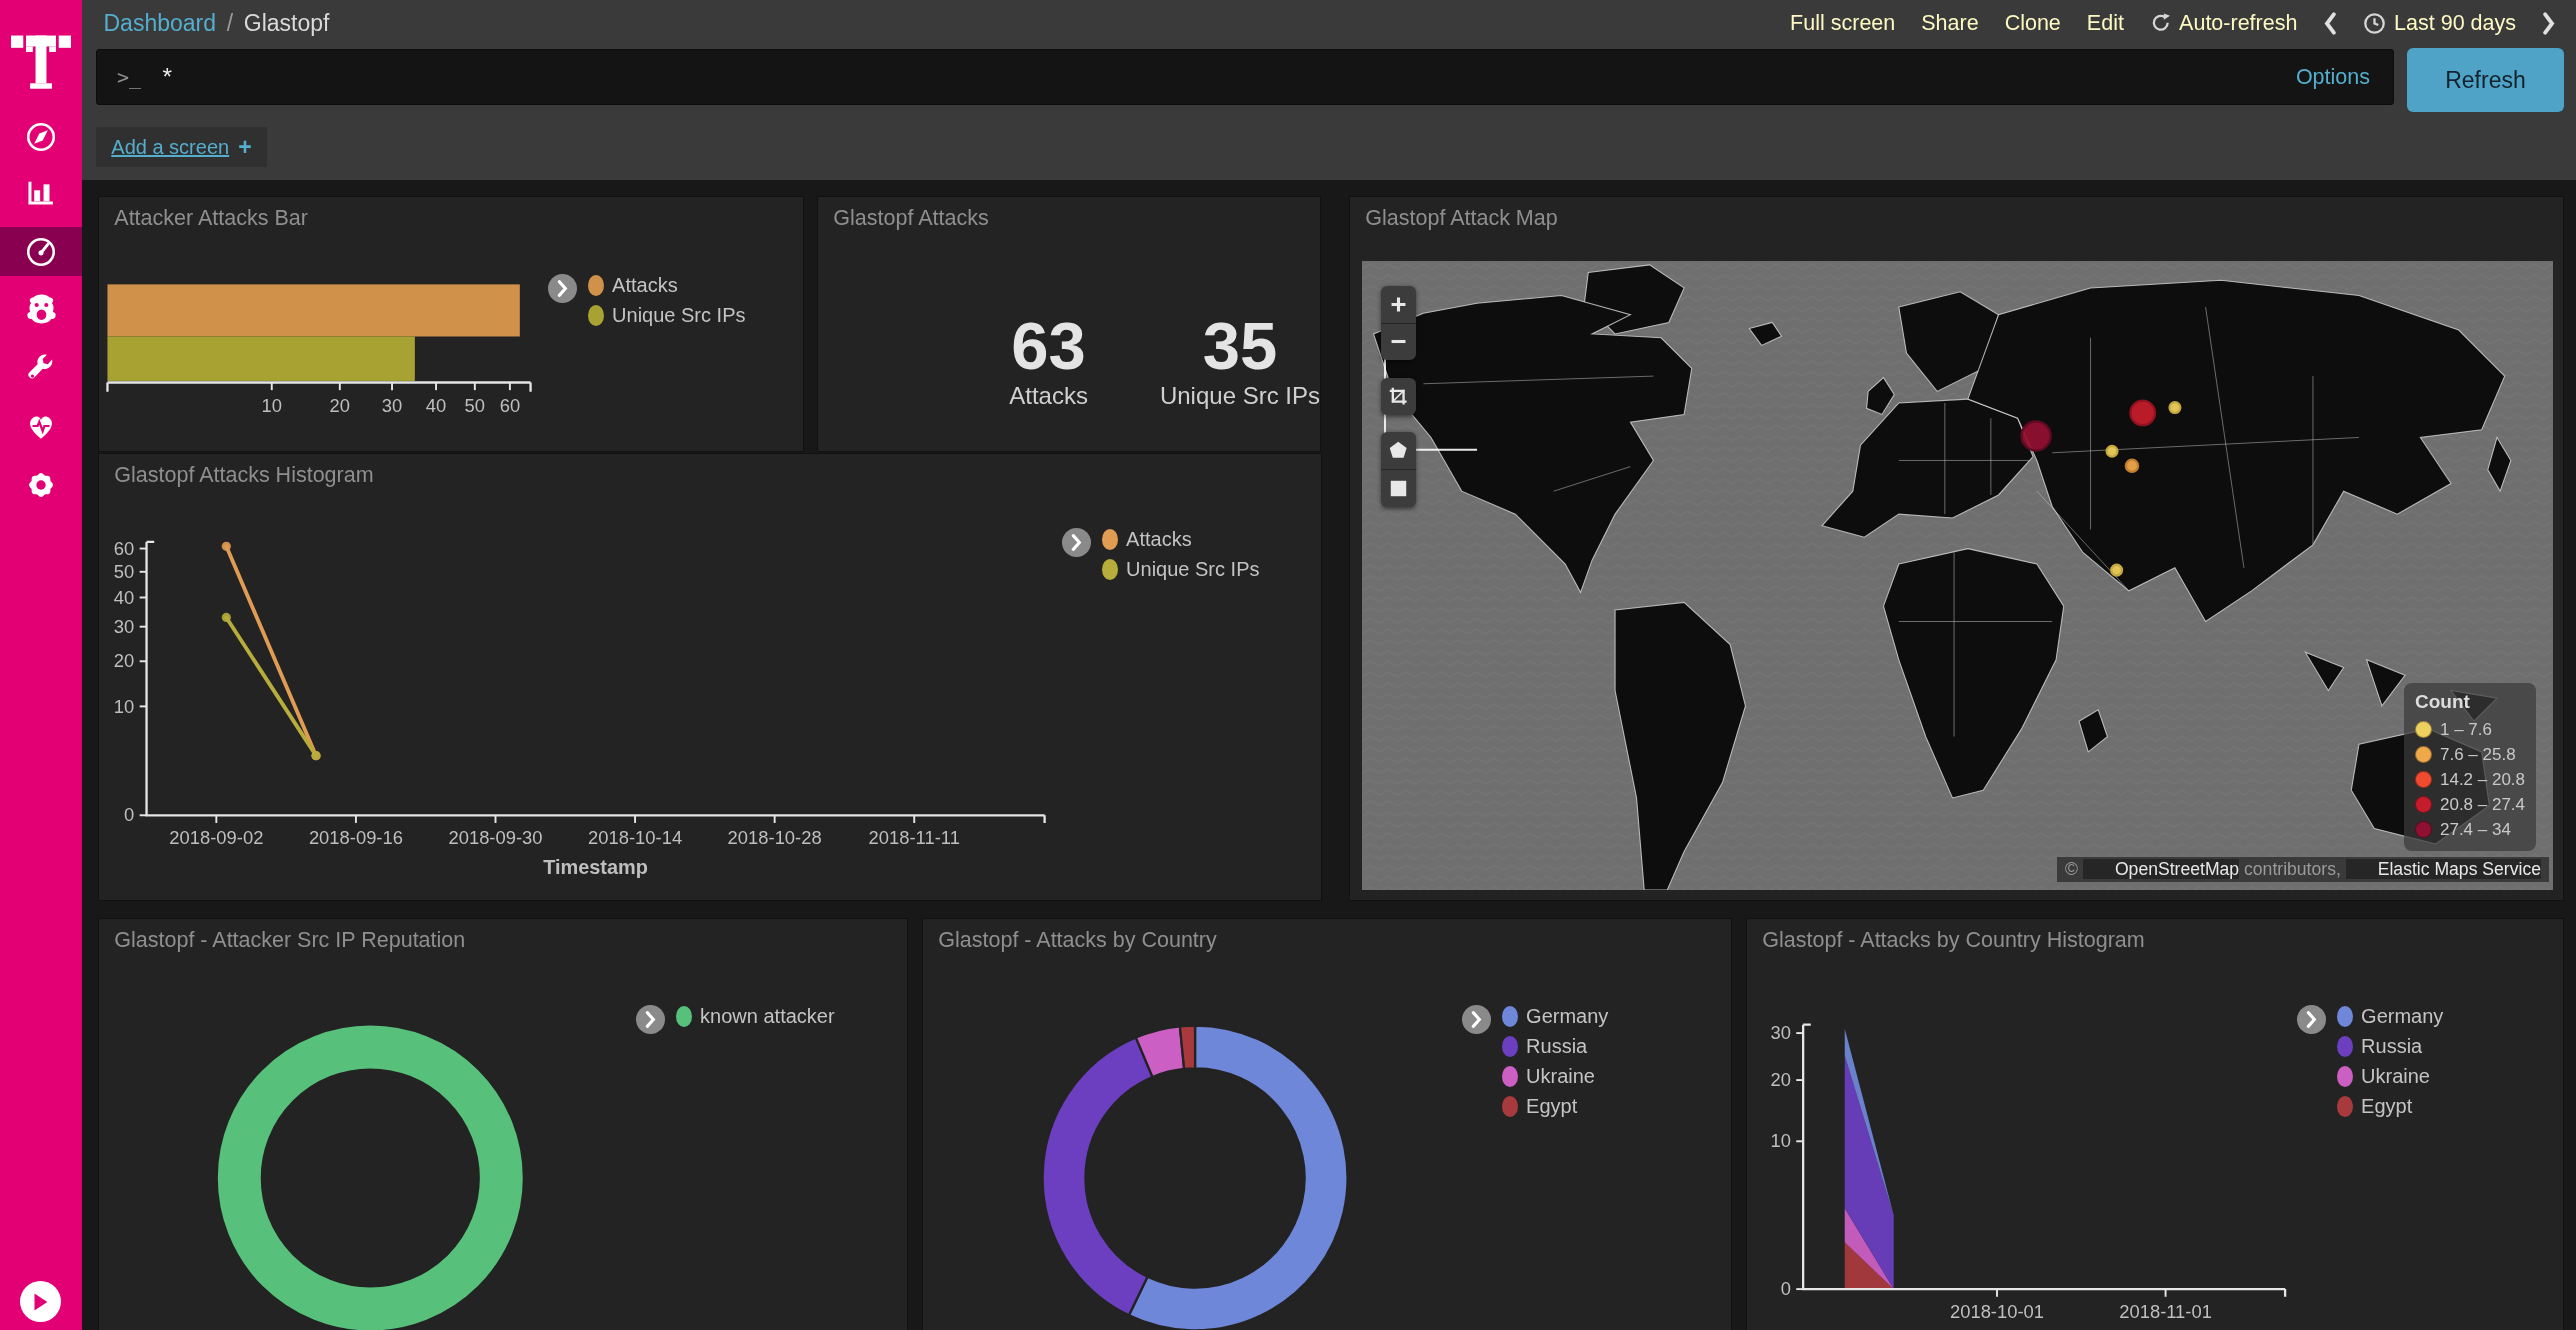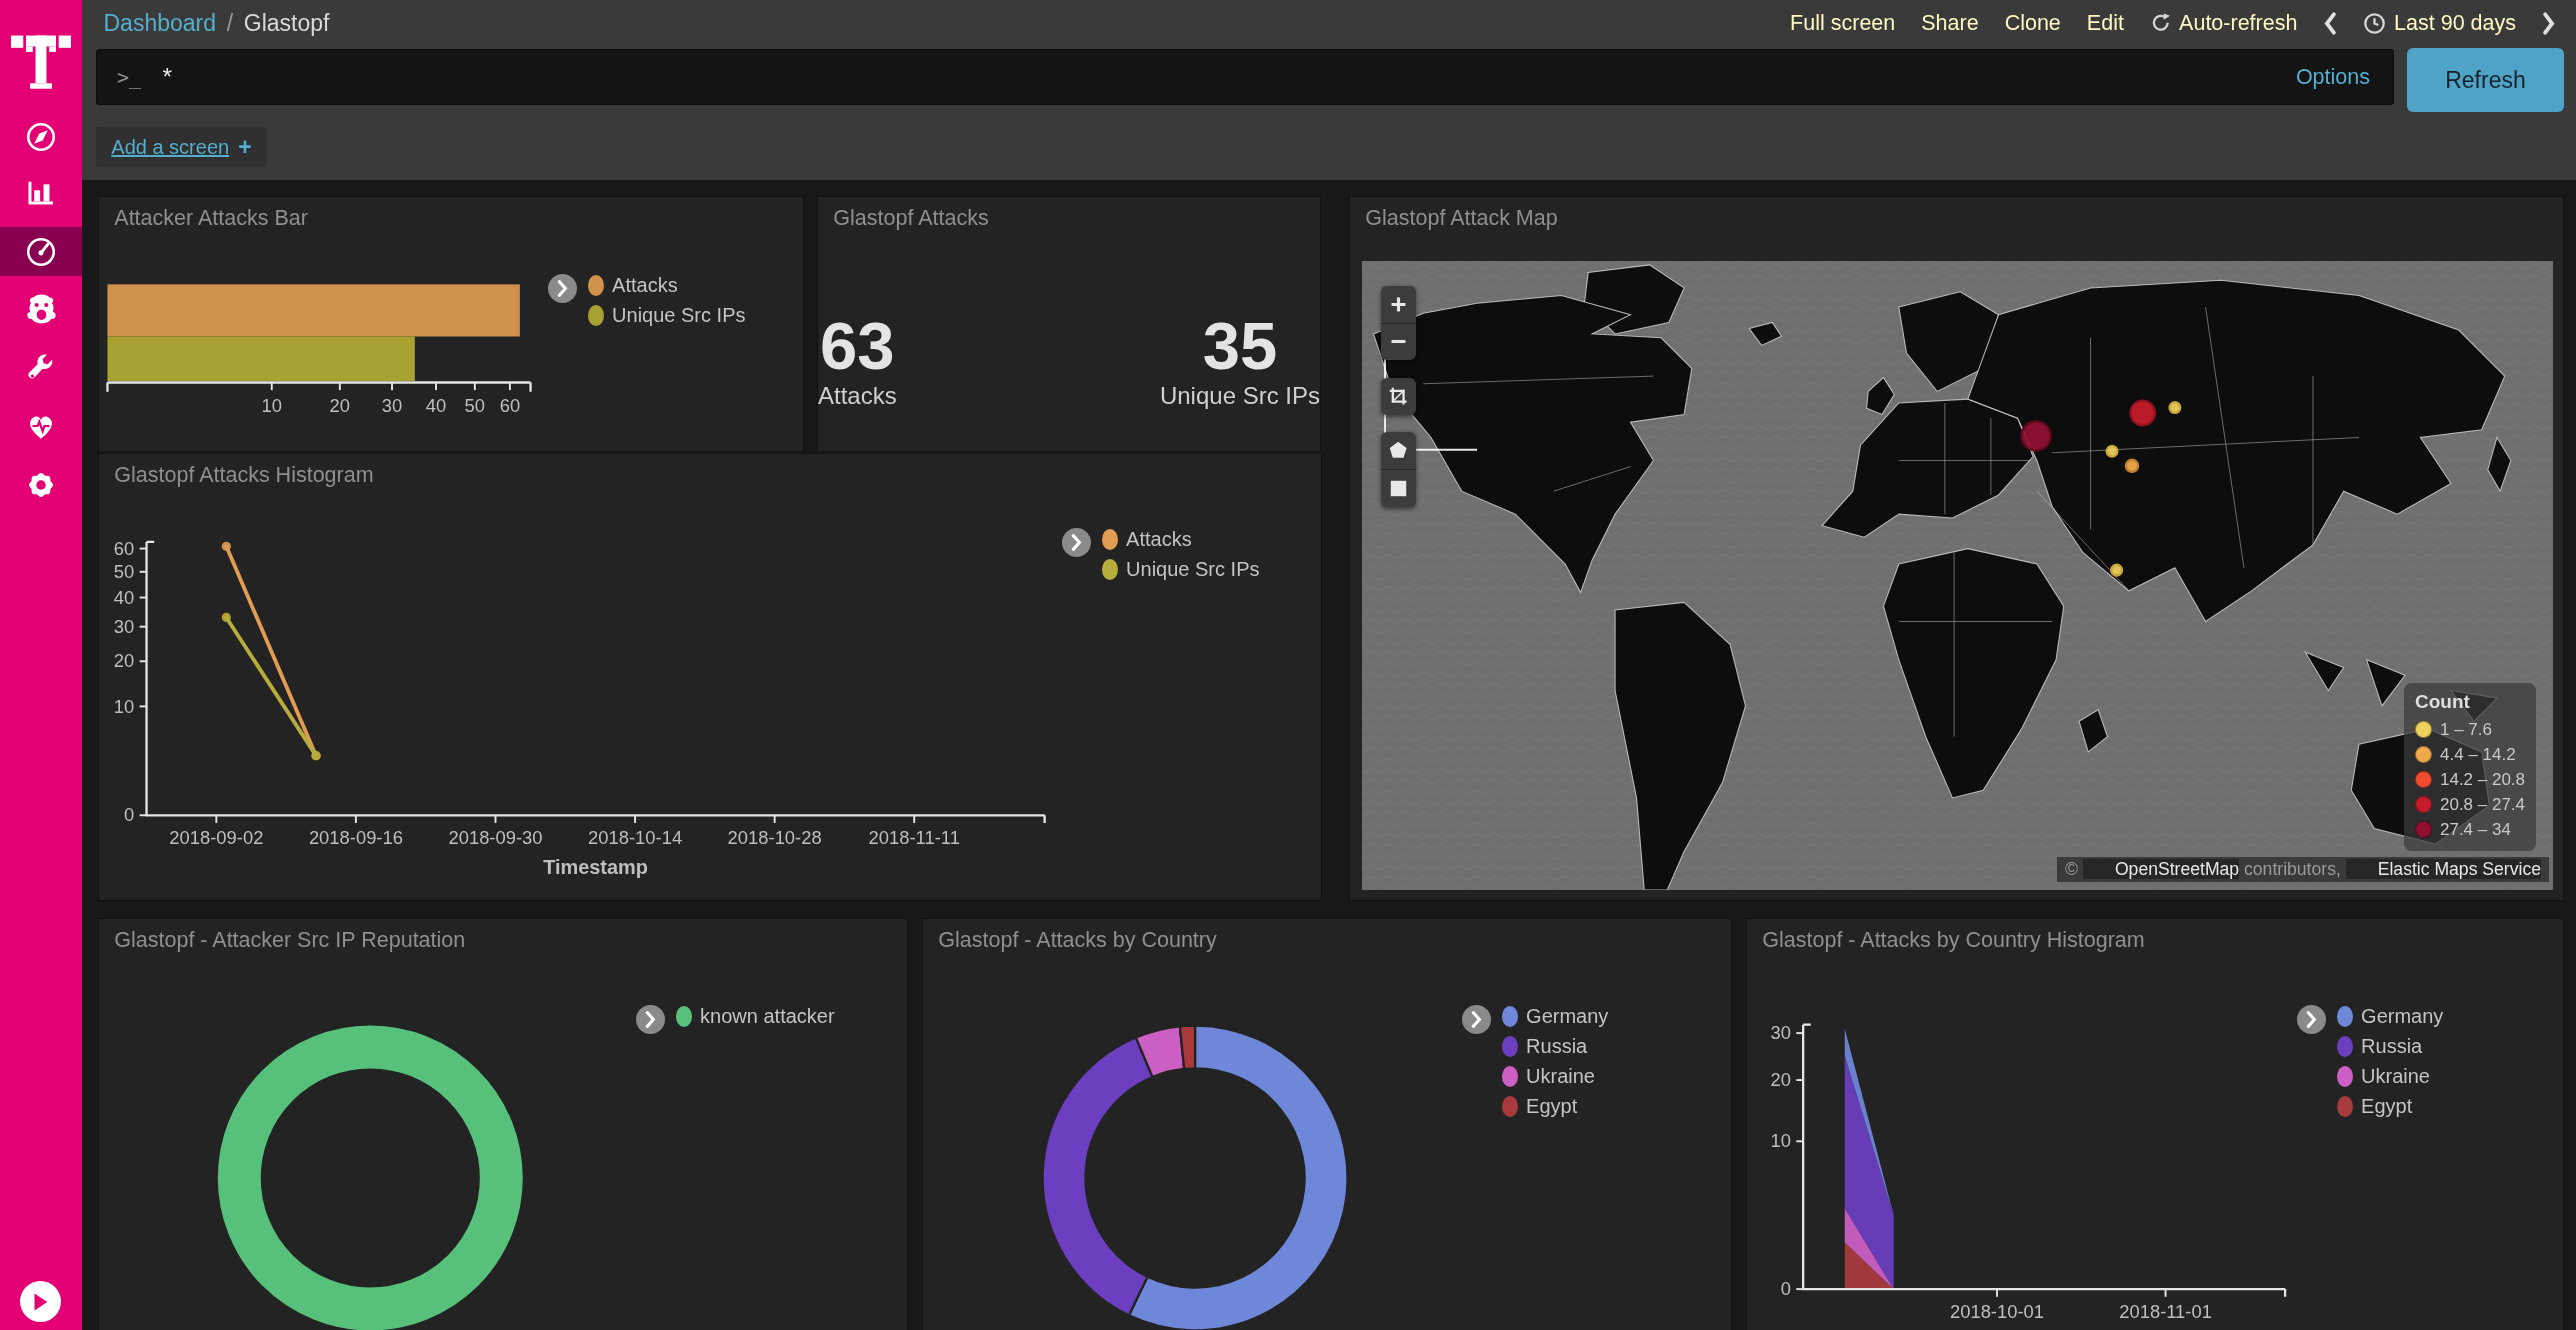--- a/index.html
+++ b/index.html
@@ -46,21 +46,21 @@
   #p-chist {left:1746px;top:918px;width:818px;height:413px;}
   .chart-svg{position:absolute;left:0;top:0;}
   
   .legend{position:absolute;display:flex;gap:10.7px;z-index:6;}
   .legend-toggle{width:29px;height:29px;border-radius:50%;background:#8A8A8A;display:flex;align-items:center;justify-content:center;flex:none;cursor:pointer;}
   .legend-items{display:flex;flex-direction:column;gap:7px;}
   .legend-item{display:flex;align-items:center;gap:8.4px;cursor:pointer;height:23px;}
   .legend-dot{width:16px;height:21px;border-radius:50%;flex:none;}
   .legend-label{font-size:20px;color:#C4C4C4;white-space:nowrap;}
   
-  .metric-wrap{position:absolute;top:115px;left:0;width:100%;display:flex;justify-content:space-between;gap:72px;}
+  .metric-wrap{position:absolute;top:115px;left:0;width:100%;display:flex;justify-content:flex-end;gap:72px;}
   .metric{text-align:center;}
   .metric .val{font-size:67px;font-weight:bold;color:#E4E4E4;line-height:1.0;}
   .metric .lab{font-size:24px;color:#D0D0D0;margin-top:3.1px;}
   
   #map-area{position:absolute;left:12.3px;top:64px;width:1191px;height:629px;background:#6F6F6F;overflow:hidden;}
   .map-ctl{position:absolute;left:18.4px;width:35px;background:#3C3C3C;border-radius:6.1px;box-shadow:0 1.5px 4.6px rgba(0,0,0,.5);z-index:8;}
   .map-btn{width:35px;height:37px;display:flex;align-items:center;justify-content:center;color:#E8E8E8;cursor:pointer;}
   .map-div{height:0.8px;background:#262626;}
   #map-legend{position:absolute;left:1042px;top:422px;width:132px;background:rgba(58,58,58,.72);border-radius:7.7px;
               padding:7.7px 0 9.2px 10.7px;z-index:8;box-sizing:border-box;}
@@ -337,21 +337,21 @@
 
       <div id="map-legend">
         <div class="lt">Count</div>
         <div id="map-legend-items">
             <div class="mleg-item">
               <span class="mleg-dot" style="background: rgb(237, 208, 94);"></span>
               <span class="mleg-label">1 – 7.6</span>
             </div>
             <div class="mleg-item">
               <span class="mleg-dot" style="background: rgb(239, 169, 75);"></span>
-              <span class="mleg-label">4.4 – 14.2</span>
+              <span class="mleg-label">7.6 – 25.8</span>
             </div>
             <div class="mleg-item">
               <span class="mleg-dot" style="background: rgb(240, 75, 46);"></span>
               <span class="mleg-label">14.2 – 20.8</span>
             </div>
             <div class="mleg-item">
               <span class="mleg-dot" style="background: rgb(196, 28, 43);"></span>
               <span class="mleg-label">20.8 – 27.4</span>
             </div>
             <div class="mleg-item">

